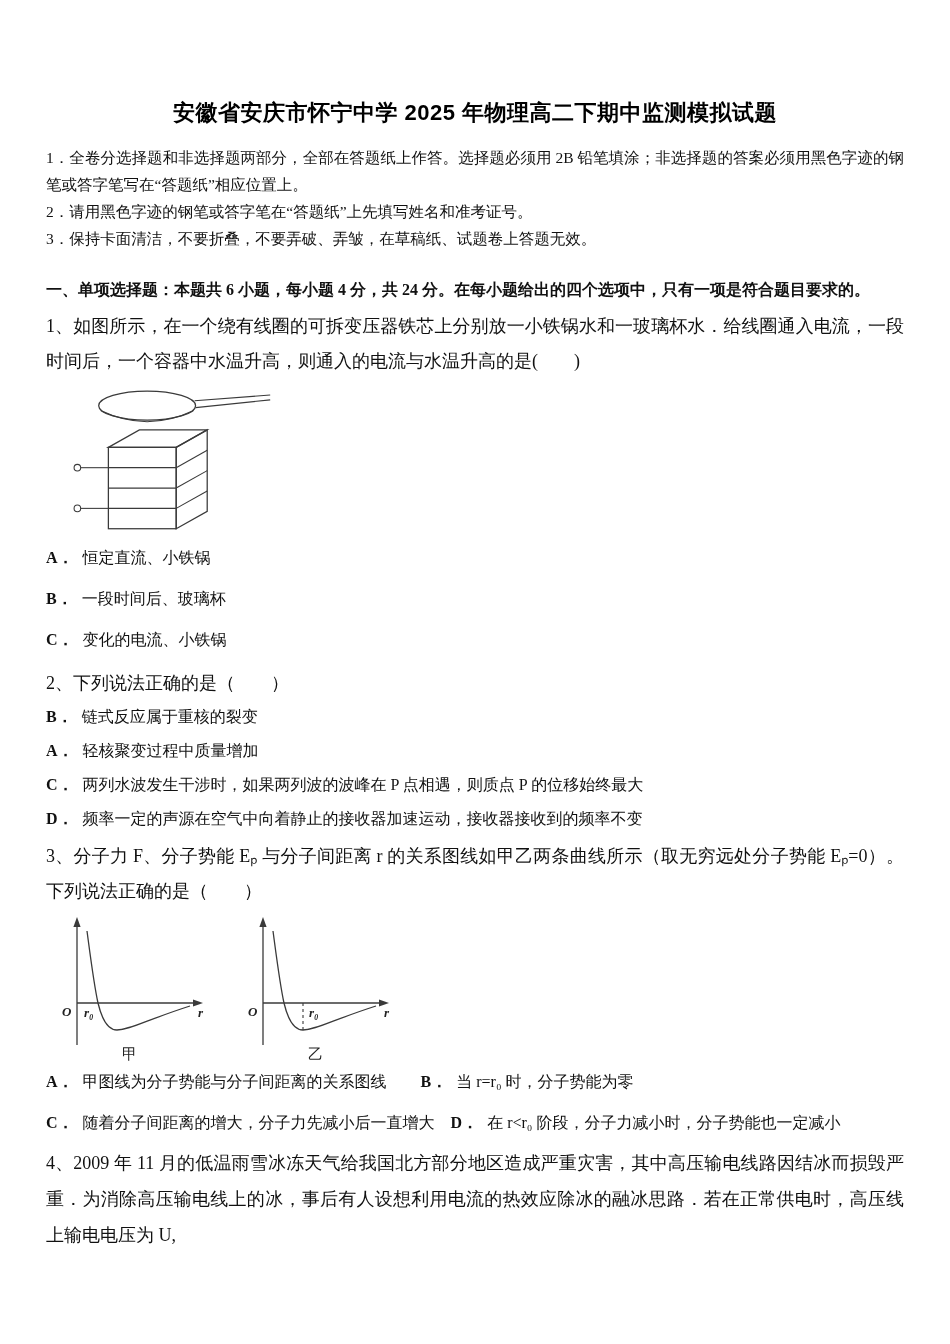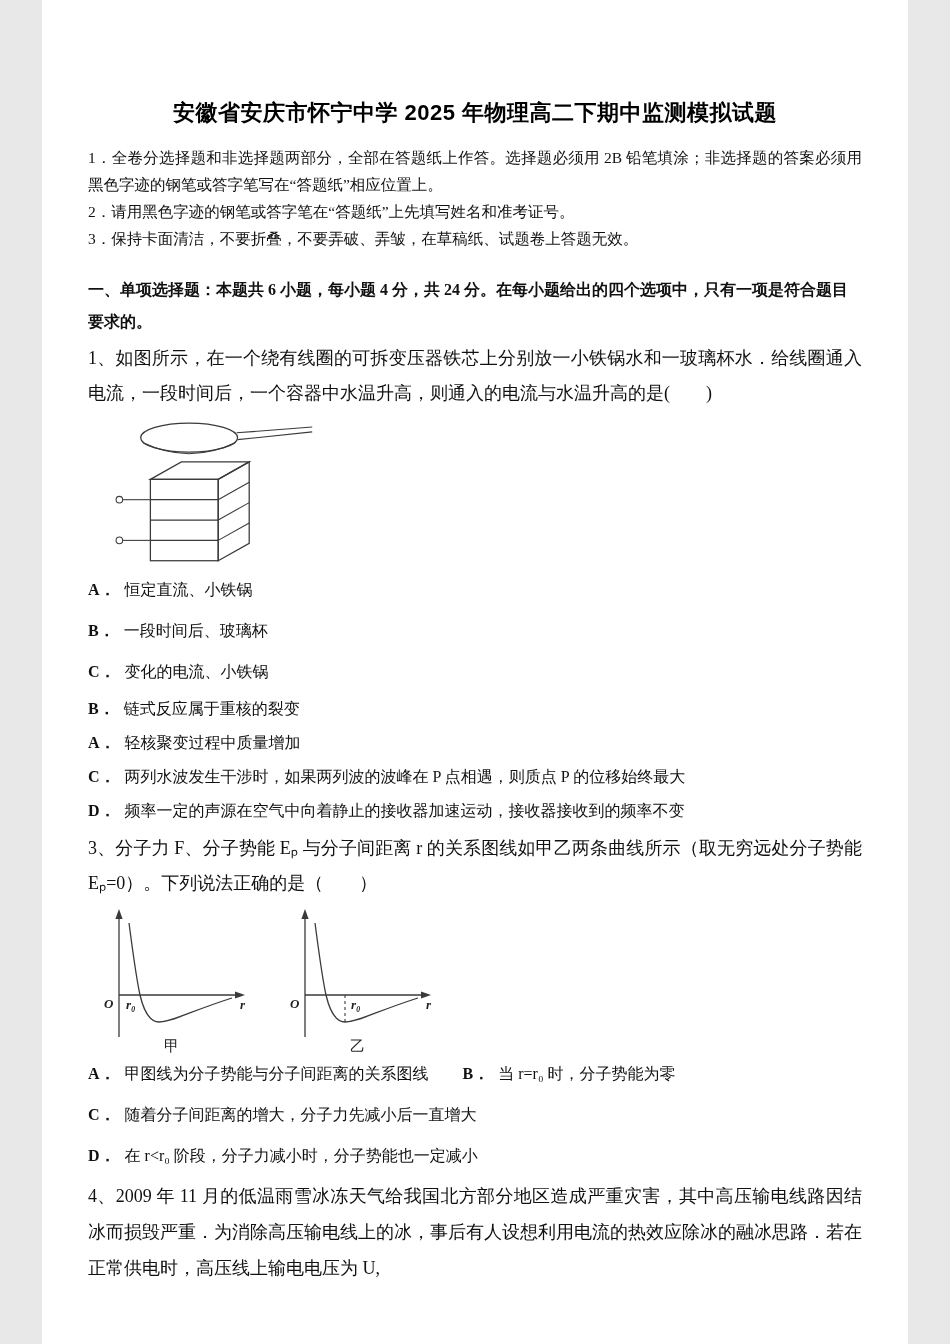--- a/index.html
+++ b/index.html
@@ -1,17 +1,17 @@
 <!DOCTYPE html>
 <html><head>
 <meta charset="utf-8">
 <style>
   html,body{margin:0;padding:0;background:#e8e8e8;}
   .page{
-    position:relative;width:866px;height:1344px;margin:0 auto;background:#ffffff;
+    position:relative;width:950px;height:1344px;margin:0 auto;background:#ffffff;
     box-sizing:border-box;padding:98px 46px 0 46px;color:#111;
     font-family:"Liberation Serif",serif;overflow:hidden;
   }
   .title{
     margin:0 0 16px 0;font-family:"Liberation Sans",sans-serif;font-size:22px;
     line-height:30px;font-weight:bold;text-align:center;letter-spacing:0.5px;color:#000;
   }
   .notice p{margin:0;font-size:15.5px;line-height:27px;text-align:justify;}
   .section-heading{margin:22px 0 0 0;font-size:16px;line-height:32px;font-weight:600;}
   .stem{margin:3px 0 0 0;font-size:18px;line-height:35px;text-align:justify;}
@@ -78,20 +78,21 @@
       </g>
     </svg>
   </div>
 
   <div class="q1opts">
     <p class="opt"><span class="letter">A．</span><span>恒定直流、小铁锅</span></p>
     <p class="opt"><span class="letter">B．</span><span>一段时间后、玻璃杯</span></p>
     <p class="opt"><span class="letter">C．</span><span>变化的电流、小铁锅</span></p>
   </div>
 
+  <p class="stem q2stem">2、下列说法正确的是（　　）</p>
 
   <div class="q2opts">
     <p class="opt"><span class="letter">B．</span><span>链式反应属于重核的裂变</span></p>
     <p class="opt"><span class="letter">A．</span><span>轻核聚变过程中质量增加</span></p>
     <p class="opt"><span class="letter">C．</span><span>两列水波发生干涉时，如果两列波的波峰在 P 点相遇，则质点 P 的位移始终最大</span></p>
     <p class="opt"><span class="letter">D．</span><span>频率一定的声源在空气中向着静止的接收器加速运动，接收器接收到的频率不变</span></p>
   </div>
 
   <p class="stem">3、分子力 F、分子势能 Eₚ 与分子间距离 r 的关系图线如甲乙两条曲线所示（取无穷远处分子势能 Eₚ=0）。下列说法正确的是（　　）</p>
 

